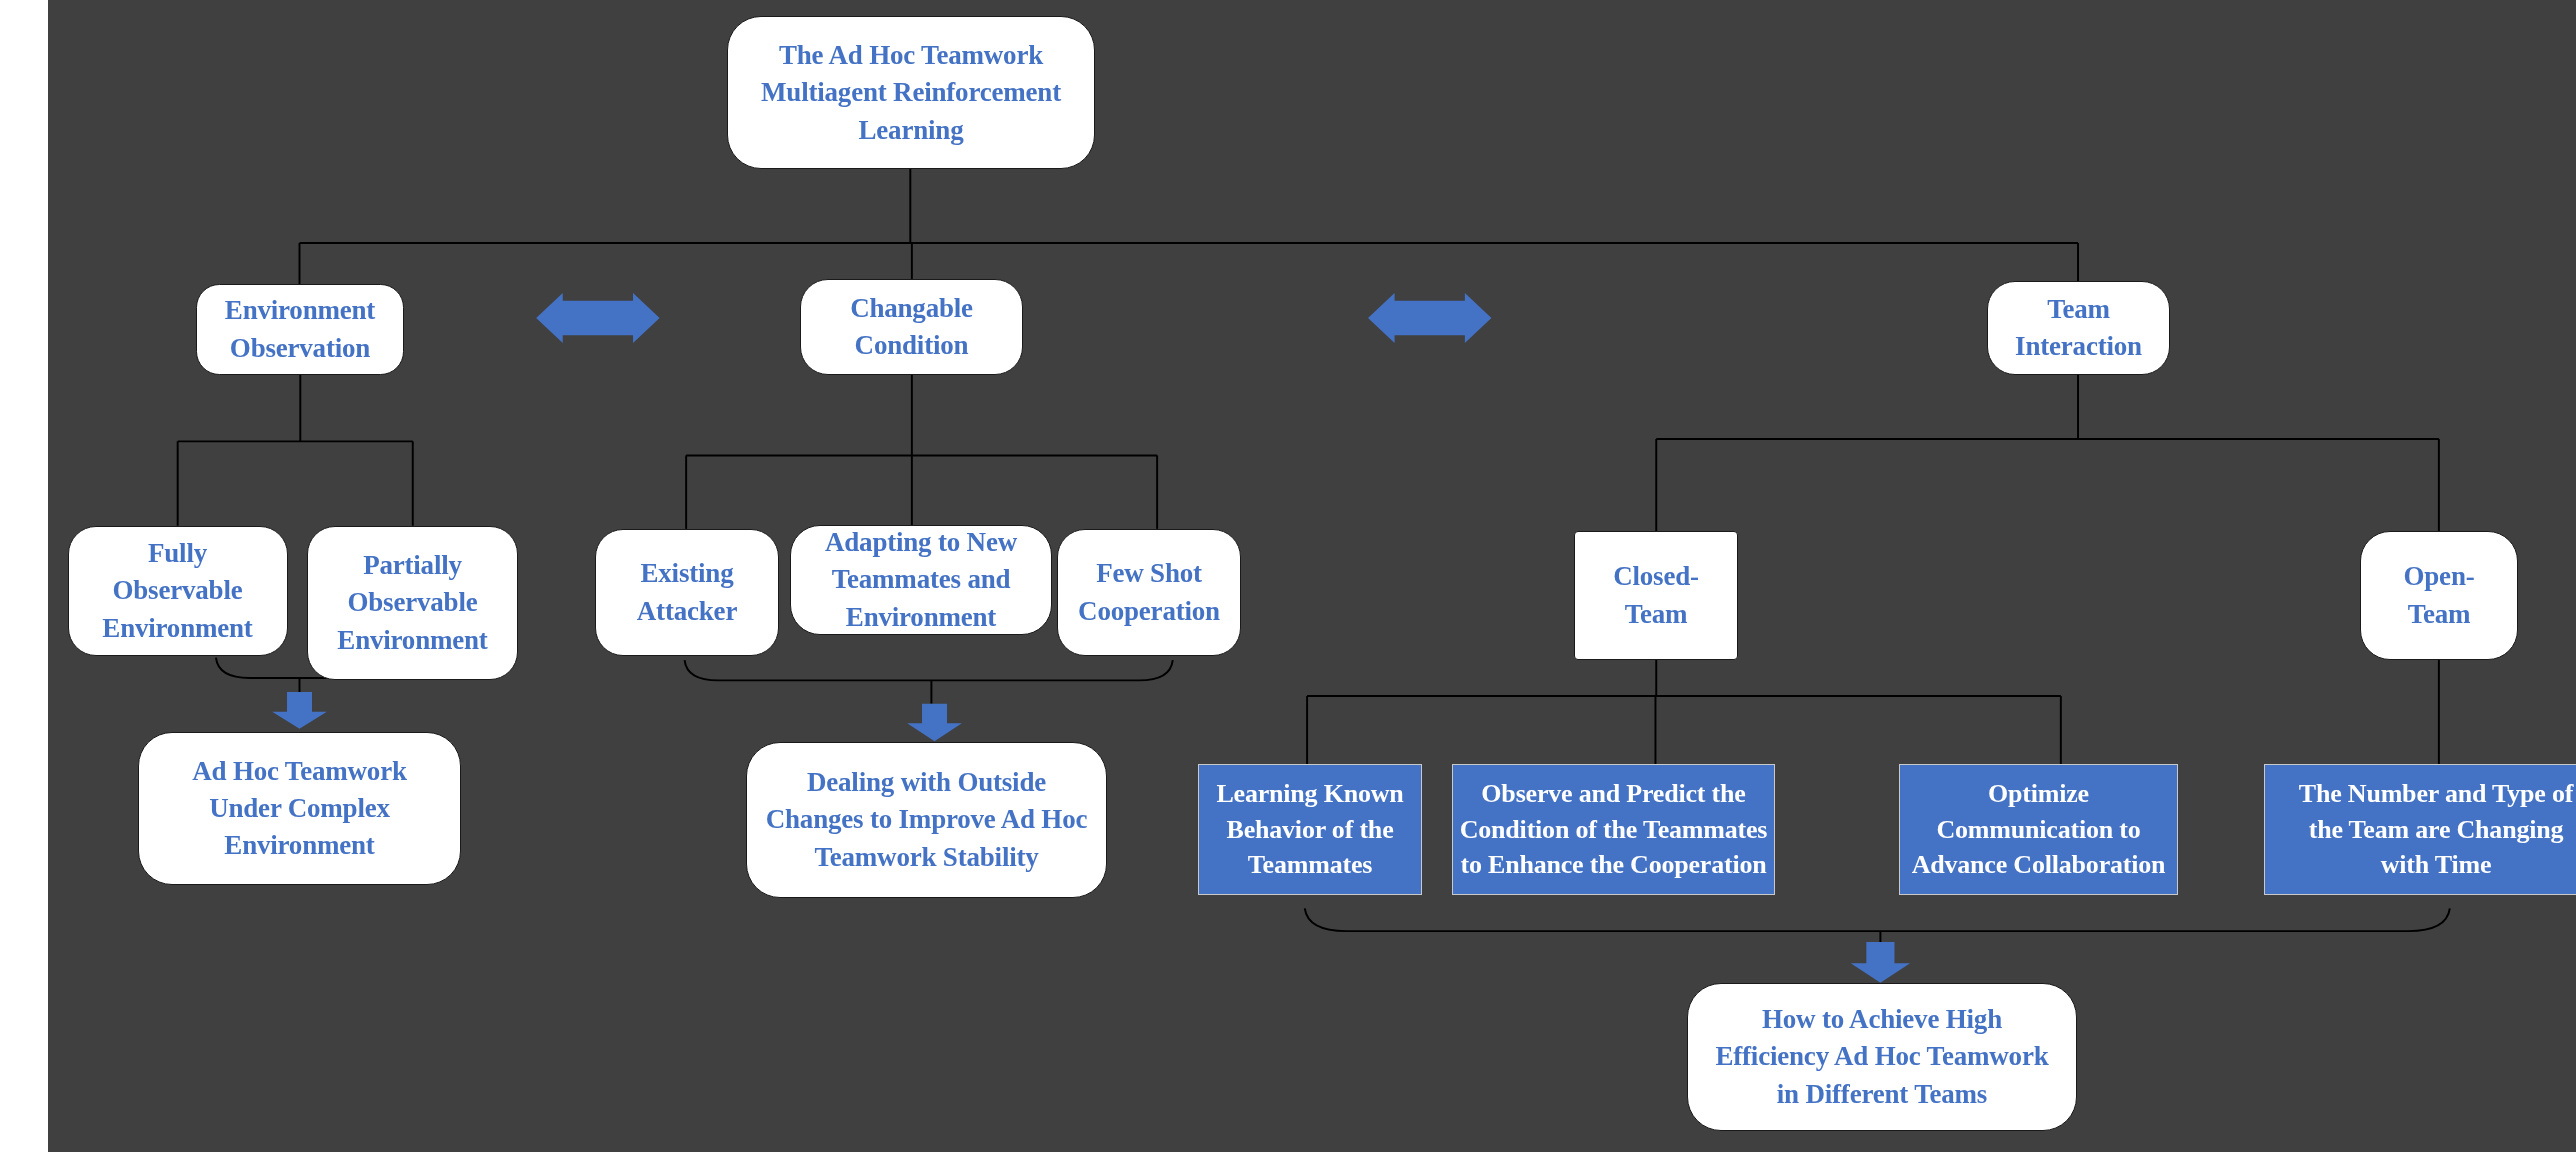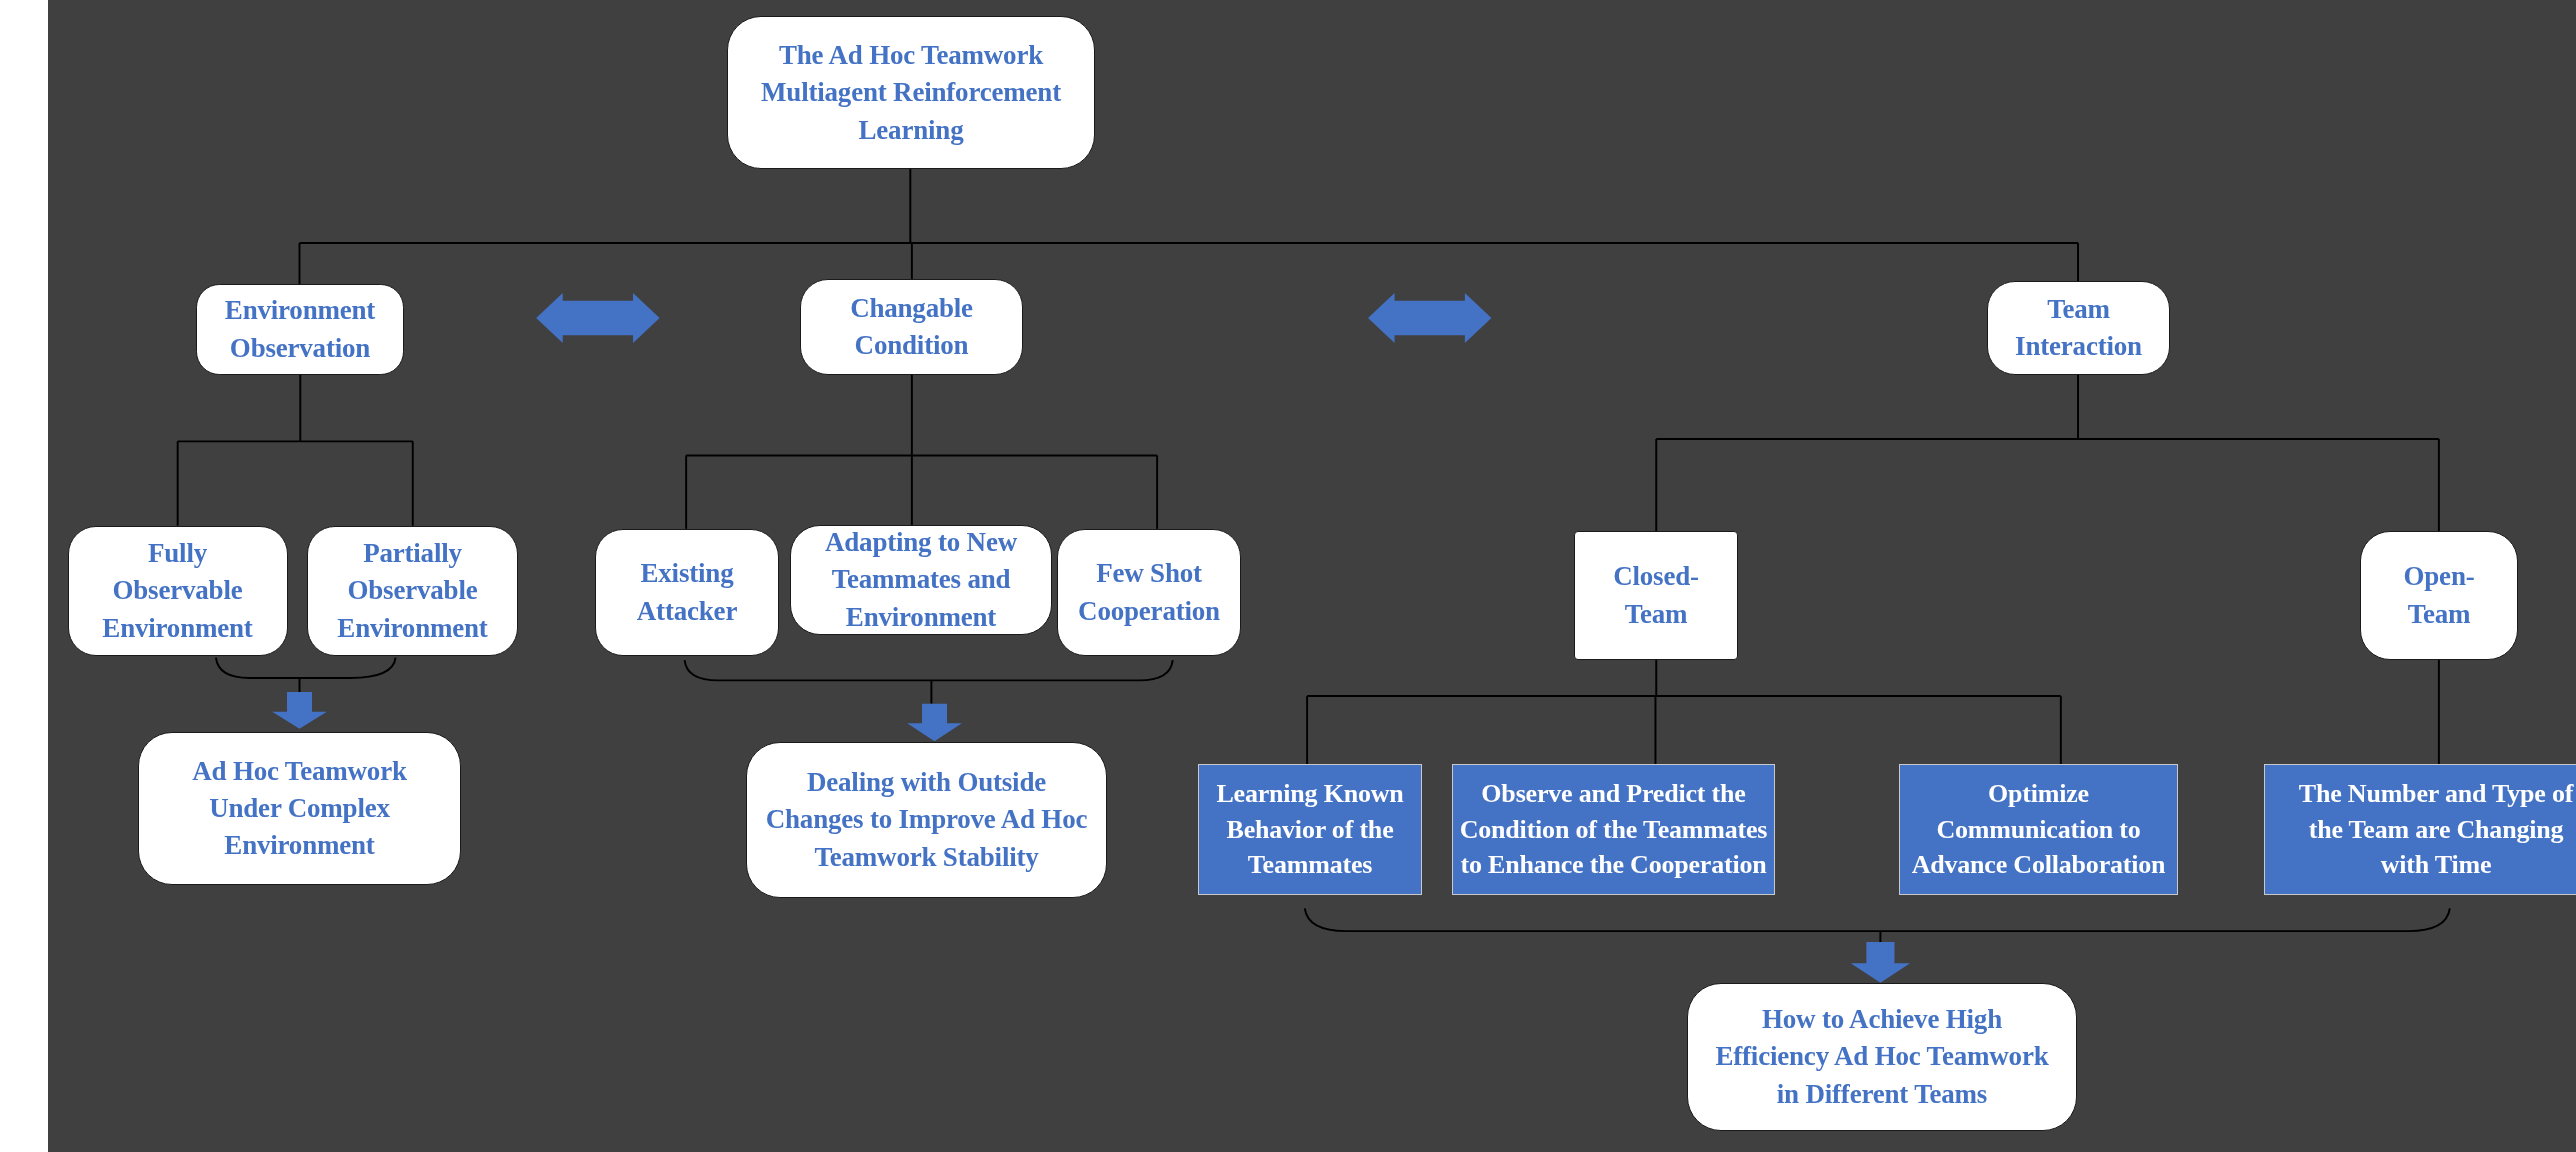--- a/index.html
+++ b/index.html
@@ -103,21 +103,21 @@
   <div class="node outline" style="left:148px; top:284px; width:208px; height:91px; border-radius:23.4px;">Environment
 Observation</div>
   <div class="node outline" style="left:752px; top:279px; width:223px; height:96px;">Changable
 Condition</div>
   <div class="node outline" style="left:1939px; top:281px; width:183px; height:94px;">Team
 Interaction</div>
 
   <div class="node outline" style="left:19.5px; top:526px; width:220px; height:130px;">Fully
 Observable
 Environment</div>
-  <div class="node outline" style="left:259px; top:526px; width:211px; height:130px;">Partially
+  <div class="node outline" style="left:259px; top:526px; width:211px; height:154px;">Partially
 Observable
 Environment</div>
   <div class="node outline big-radius" style="left:90px; top:732px; width:323px; height:153px;">Ad Hoc Teamwork
 Under Complex
 Environment</div>
 
   <div class="node outline" style="left:547px; top:529px; width:184px; height:127px;">Existing
 Attacker</div>
   <div class="node outline" style="left:742px; top:525px; width:262px; height:110px; border-radius:30px;">Adapting to New
 Teammates and

